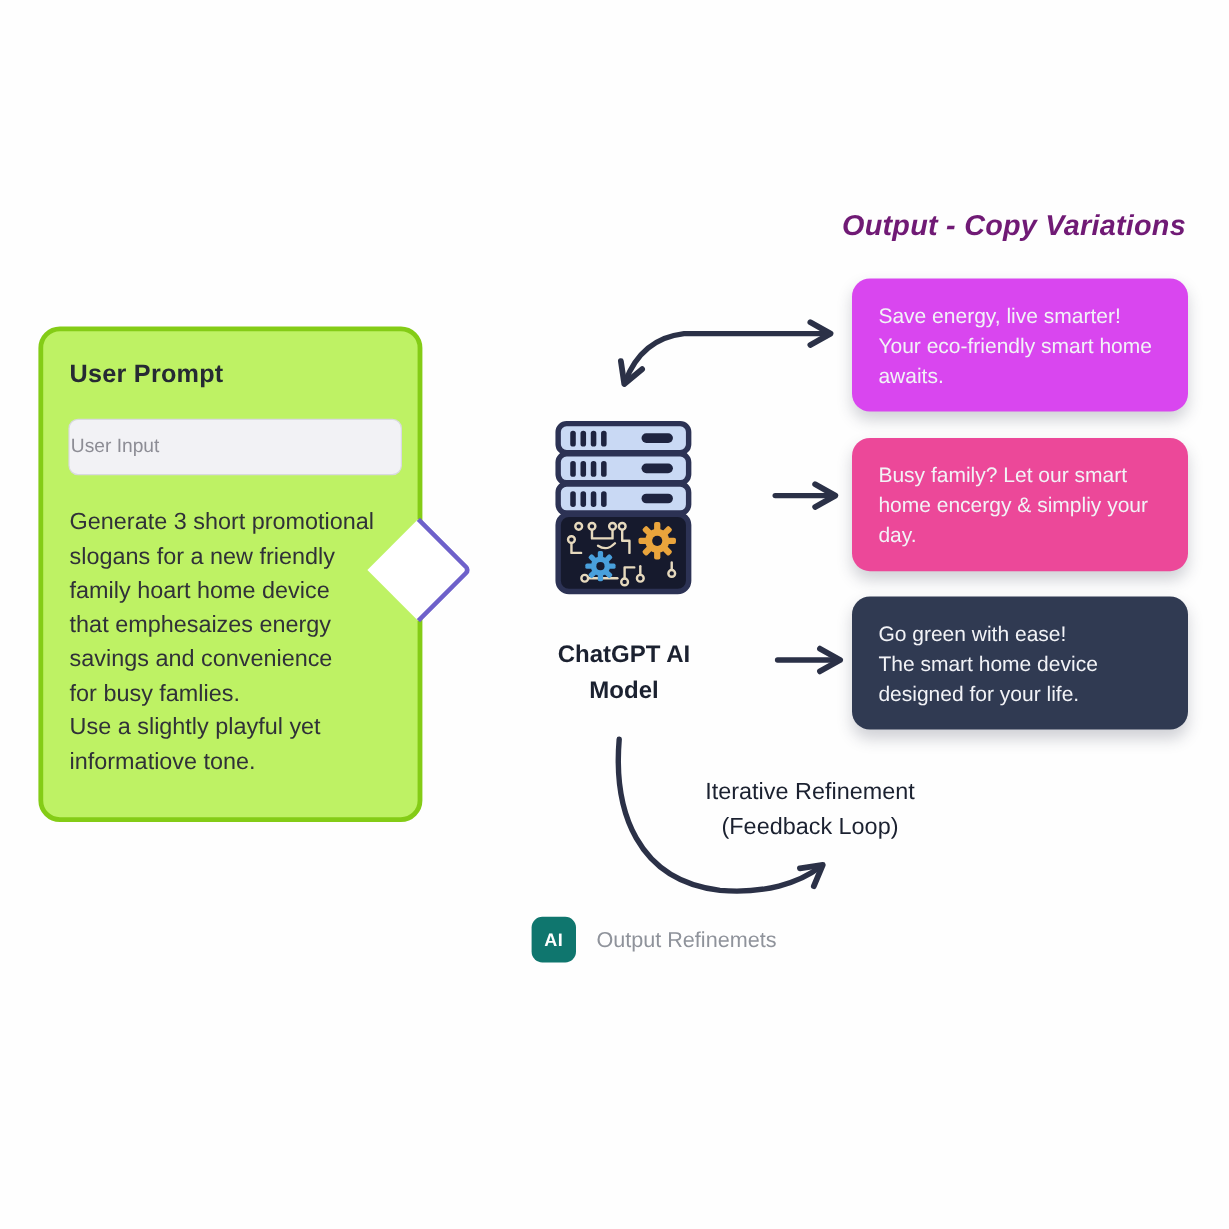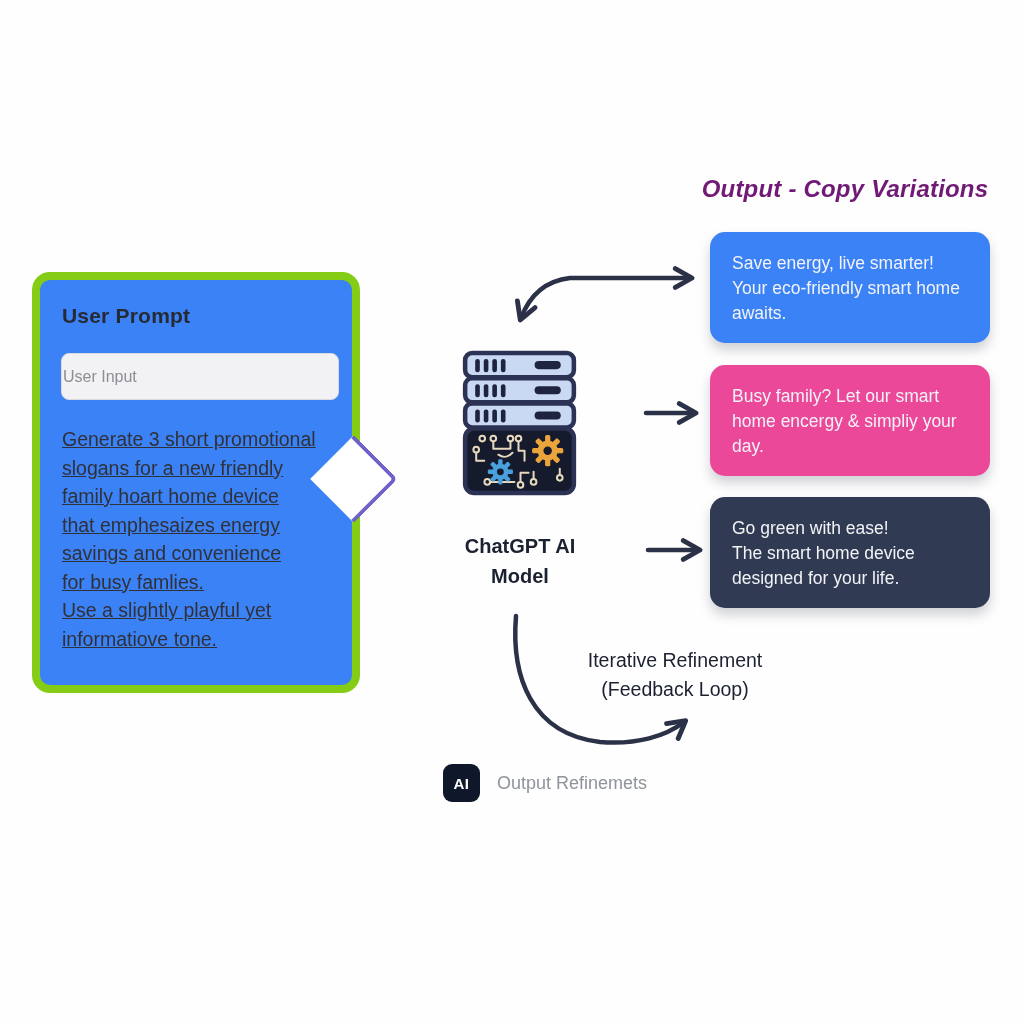--- a/index.html
+++ b/index.html
@@ -4,42 +4,42 @@
 <style>
   html,body{margin:0;padding:0;background:#ffffff;}
   .stage{
     position:relative;width:1024px;height:1024px;background:#fefefe;overflow:hidden;
     font-family:"Liberation Sans", sans-serif;
   }
 
   
   .prompt-box{
     position:absolute;left:32px;top:272px;width:312px;height:405px;
-    background:#3b82f6;border:8px solid #84cc16;border-radius:18px;
+    background:#bef264;border:4px solid #84cc16;border-radius:18px;
   }
   .bubble-tail{
     position:absolute;right:-33px;top:168px;width:58px;height:58px;
     transform:rotate(45deg);background:#ffffff;
     border-top:4px solid #6e61ca;border-right:4px solid #6e61ca;
     border-top-right-radius:6px;
   }
   .prompt-title{
     margin:24px 0 0 22px;font-size:21px;font-weight:700;color:#262a33;letter-spacing:.2px;
   }
   .user-input{
     display:block;box-sizing:border-box;margin:25px 20px 0 21px;width:278px;height:47px;
     background:#f2f2f5;border:1.5px solid #d9d9e0;border-radius:8px;
     padding:0 1px;font-size:16px;color:#55555e;outline:none;
     font-family:"Liberation Sans", sans-serif;
   }
   .user-input::placeholder{color:#8d8d95;opacity:1;}
   .prompt-text{
     margin:25px 0 0 22px;font-size:19.5px;line-height:28.5px;color:#303138;
   }
-  .prompt-text span{display:block;white-space:nowrap;text-decoration:underline;}
+  .prompt-text span{display:block;white-space:nowrap;}
 
   
   .model-icon{position:absolute;left:462px;top:350px;}
   .model-label{
     position:absolute;left:428px;top:531px;width:184px;text-align:center;
     font-size:20px;font-weight:700;color:#1b2130;line-height:30px;
   }
   .model-label span{display:block;}
 
   
@@ -47,35 +47,35 @@
     position:absolute;left:700px;top:175px;width:290px;margin:0;text-align:center;
     font-size:24px;font-weight:700;color:#701a75;letter-spacing:.2px;font-style:italic;
   }
   .card{
     position:absolute;left:710px;width:280px;height:111px;box-sizing:border-box;
     border-radius:15px;color:#f2f3f7;padding:19px 16px 0 22px;
     font-size:17.5px;line-height:25px;
     box-shadow:0 7px 12px rgba(45,50,75,.22);
   }
   .card span{display:block;white-space:nowrap;}
-  .card1{top:232px;background:#3b82f6;}
+  .card1{top:232px;background:#d946ef;}
   .card2{top:365px;background:#ec4899;}
   .card3{top:497px;background:#303a52;}
 
   
   .feedback-label{
     position:absolute;left:549px;top:646px;width:252px;text-align:center;
     font-size:19.5px;font-weight:400;color:#1b2130;line-height:29px;
   }
   .feedback-label span{display:block;}
   .refine-row{
     position:absolute;left:443px;top:764px;display:flex;align-items:center;gap:17px;
   }
   .ai-badge{
-    width:37px;height:38px;border-radius:9px;background:#0f172a;color:#ffffff;
+    width:37px;height:38px;border-radius:9px;background:#0f766e;color:#ffffff;
     display:flex;align-items:center;justify-content:center;
     font-size:15px;font-weight:700;letter-spacing:.5px;
   }
   .refine-caption{font-size:18px;color:#8f939b;}
 
   
   .arrows{position:absolute;left:0;top:0;pointer-events:none;}
 </style>
 </head>
 <body>

